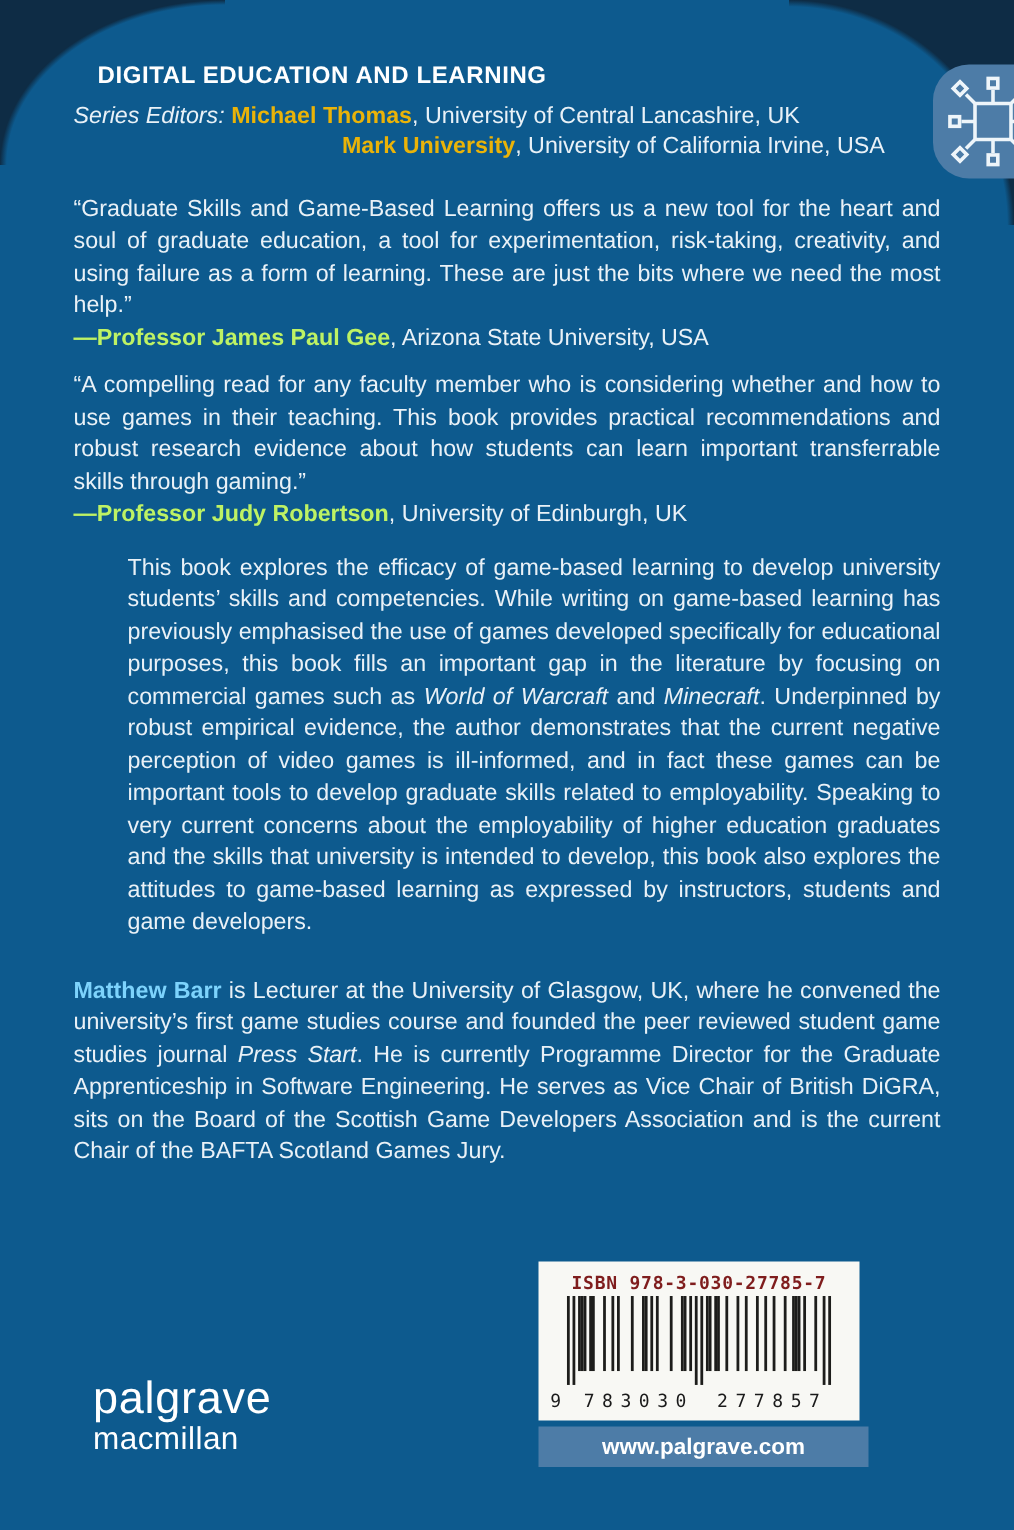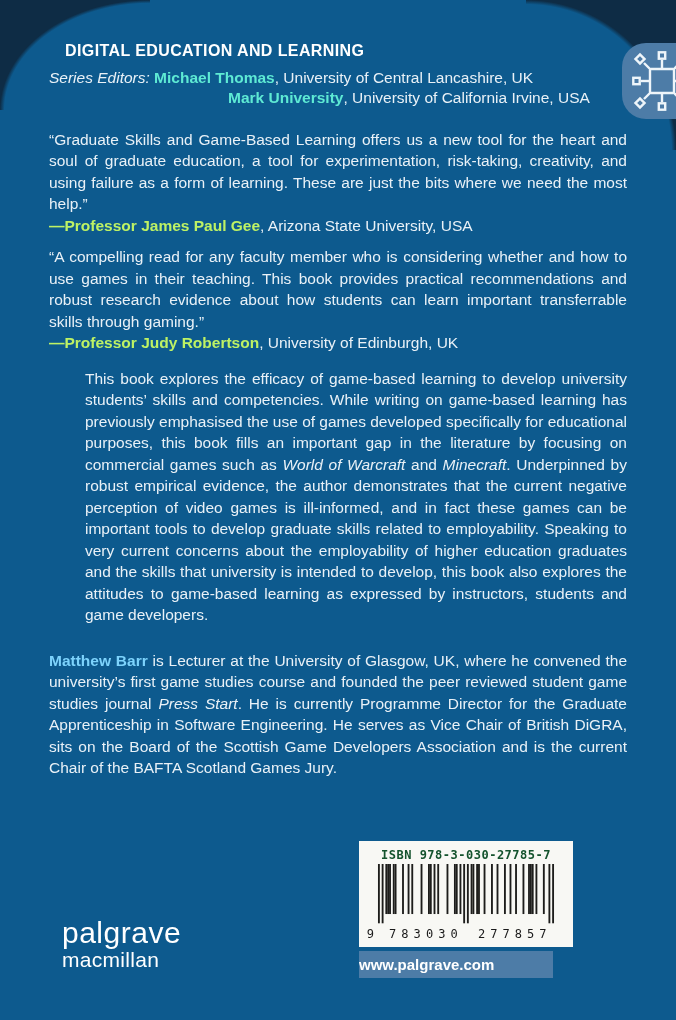--- a/index.html
+++ b/index.html
@@ -20,48 +20,48 @@
     background:#4d7ca7;border-radius:24px;}
   .series-badge svg{display:block;width:80px;height:76px;}
   .badge-stroke{fill:none;stroke:#eef5fa;stroke-width:2.4;}
 
   .content{position:absolute;left:49px;top:40px;width:578px;
     font-size:15.5px;line-height:21.5px;}
   .series-title{margin:0 0 6px 16px;font-size:16px;font-weight:bold;color:#ffffff;letter-spacing:.4px;}
   .ed-line{line-height:20.5px;}
   .ed-line.indent{padding-left:179px;}
   .ed-line em{font-style:italic;}
-  .ed-line strong{color:#5eead4;}
+  .ed-line strong{color:#eab308;}
 
   p{margin:0;}
   .quote{text-align:justify;}
   .q1{margin-top:20px;}
   .q2{margin-top:10px;}
   .attr strong{color:#bef264;}
   .desc{margin-top:14px;text-align:justify;margin-left:36px;}
   .bio{margin-top:24px;text-align:justify;}
   .bio strong{color:#7dd3fc;}
 
   
   .logo{position:absolute;left:62px;top:916px;color:#ffffff;}
   .logo-1{font-size:30px;line-height:33px;letter-spacing:.5px;}
   .logo-2{font-size:21px;line-height:22px;letter-spacing:.3px;}
 
   
   .isbn-box{position:absolute;left:359px;top:841px;width:214px;height:106px;
     background:#f8f8f4;box-sizing:border-box;padding-top:7px;text-align:center;}
   .isbn-label{font-family:"DejaVu Sans Mono",monospace;font-size:12px;
-    letter-spacing:.5px;font-weight:bold;color:#14532d;}
+    letter-spacing:.5px;font-weight:bold;color:#7f1d1d;}
   #ean-svg{width:202px;margin-top:2px;}
   #ean-svg rect{fill:#1d1d1b;}
   #ean-svg text{font-family:"DejaVu Sans Mono",monospace;font-size:13px;fill:#1a1a1a;}
 
-  .url-bar{position:absolute;left:359px;top:951px;width:194px;height:27px;
+  .url-bar{position:absolute;left:359px;top:951px;width:220px;height:27px;
     background:#4d7ca7;color:#ffffff;font-weight:bold;font-size:15px;
-    line-height:27px;}
+    text-align:center;line-height:27px;}
 </style>
 </head>
 <body>
 
 <div class="page">
 
   <div class="corner tl"></div>
   <div class="corner tr"></div>
 
   <div class="series-badge">

